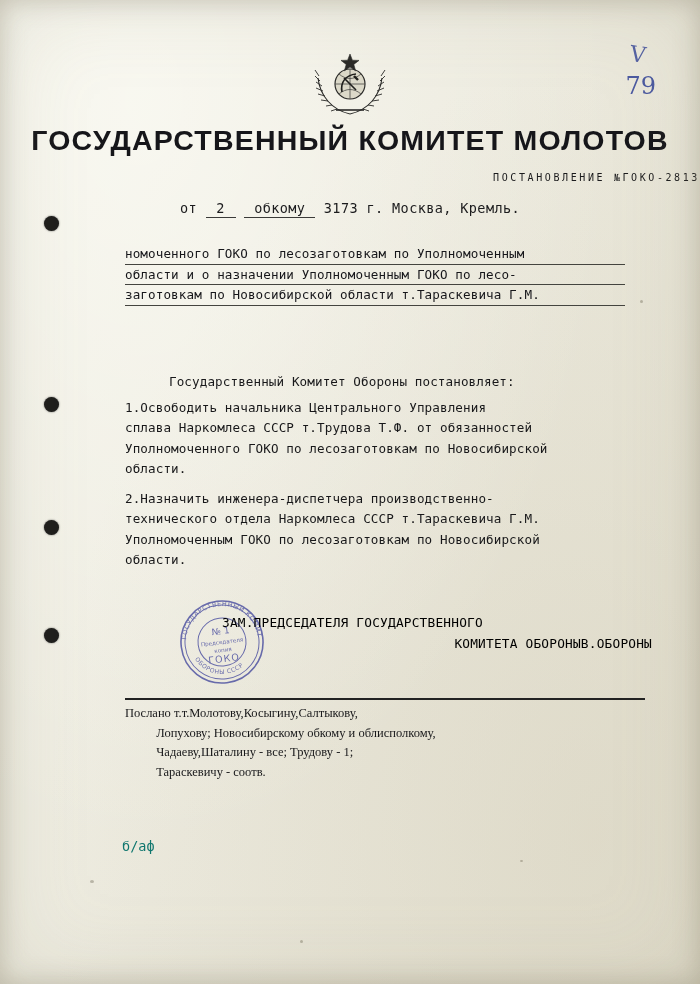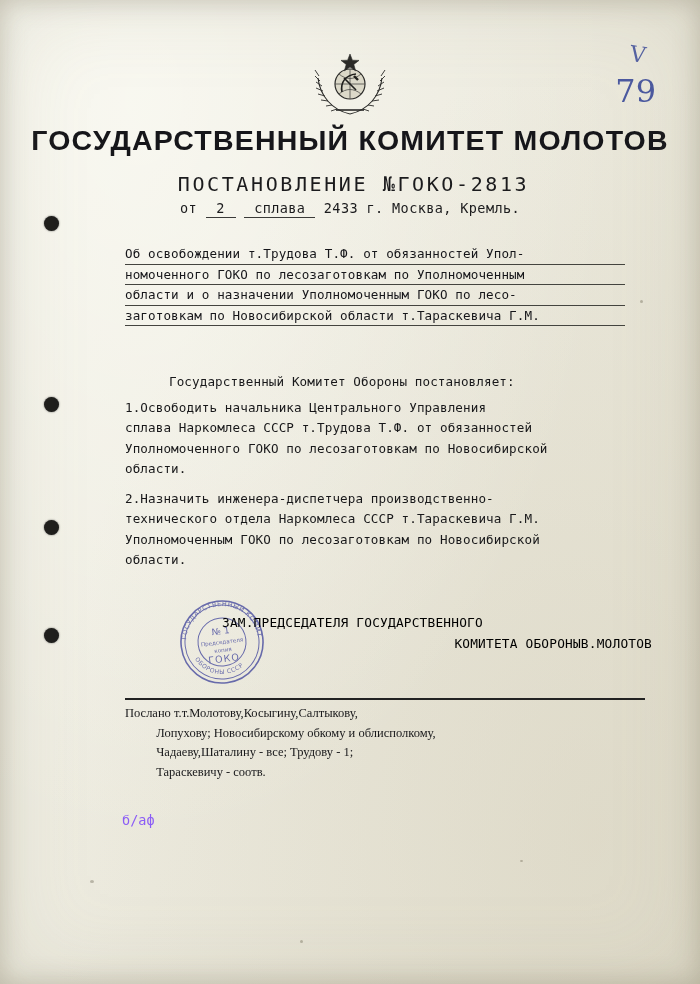--- a/index.html
+++ b/index.html
@@ -67,21 +67,21 @@
     font-size: 22px;
     color: #3a4a9a;
     transform: rotate(8deg);
     opacity: 0.85;
   }
   .pencil-num {
     position: absolute;
     right: 44px;
     top: 72px;
     font-family: "DejaVu Serif", serif;
-    font-size: 32px;
+    font-size: 24px;
     color: #3a4a9a;
     opacity: 0.9;
     margin-left: 45px;
   }
 
   
   .emblem {
     position: absolute;
     left: 0; right: 0;
     top: 48px;
@@ -98,23 +98,23 @@
     font-family: "Liberation Sans", sans-serif;
     font-weight: bold;
     font-size: 28.5px;
     letter-spacing: 1.2px;
     color: #16161a;
   }
   .subtitle {
     position: absolute;
     left: 7px; right: 0;
     top: 172px;
-    text-align: center;
-    font-family: "DejaVu Sans Mono", monospace;
-    font-size: 20px;
+    text-align: right;
+    font-family: "DejaVu Sans Mono", monospace;
+    font-size: 10px;
     letter-spacing: 2.6px;
     color: #1b1b1d;
   }
   .dateline {
     position: absolute;
     left: 0; right: 0;
     top: 200px;
     text-align: center;
     font-family: "DejaVu Sans Mono", monospace;
     font-size: 13.5px;
@@ -207,24 +207,24 @@
     font-family: Liberation Serif, serif;
     font-size: 12.5px;
     line-height: 19.5px;
     color: #18181a;
   }
   .sentto div { white-space: pre; }
 
   .footer-code {
     position: absolute;
     left: 122px;
-    top: 812px;
+    top: 838px;
     font-family: "DejaVu Sans Mono", monospace;
     font-size: 13.5px;
-    color: #8b5cf6;
+    color: #0f766e;
   }
   .speck {
     position: absolute;
     background: rgba(90,84,64,0.35);
     border-radius: 50%;
     pointer-events: none;
   }
 </style>
 </head>
 <body>
@@ -276,28 +276,27 @@
     <div class="title">ГОСУДАРСТВЕННЫЙ КОМИТЕТ МОЛОТОВ</div>
 
     <div class="subtitle">
       <span>ПОСТАНОВЛЕНИЕ</span>
       <span>№ГОКО-2813</span>
     </div>
 
     <div class="dateline">
       <span>от</span>
       <span class="ul">2</span>
-      <span class="ulw">сплава</span>
-      <span>243</span><span>3</span>
+      <span class="ulw">обкому</span>
+      <span>317</span><span>3</span>
       <span>г.</span>
       <span>Москва, Кремль.</span>
     </div>
 
     <div class="subject">
-      <div>Об освобождении т.Трудова Т.Ф. от обязанностей Упол-</div>
       <div>номоченного ГОКО по лесозаготовкам по Уполномоченным</div>
       <div>области и о назначении Уполномоченным ГОКО по лесо-</div>
       <div>заготовкам по Новосибирской области т.Тараскевича Г.М.</div>
     </div>
 
     <div class="body">
       <p class="para" style="margin-bottom:5px;"><span class="indent"></span><span>Государственный Комитет Обороны постановляет:</span></p>
       <p class="para">1.Освободить начальника Центрального Управления
 сплава Наркомлеса СССР т.Трудова Т.Ф. от обязанностей
 Уполномоченного ГОКО по лесозаготовкам по Новосибирской
@@ -327,21 +326,21 @@
         <text x="52" y="54" text-anchor="middle" font-family="DejaVu Sans, sans-serif" font-size="5.6" fill="#4b4fa0">Председателя</text>
         <text x="52" y="62" text-anchor="middle" font-family="DejaVu Sans, sans-serif" font-size="5.6" fill="#4b4fa0">копия</text>
         <text x="52" y="72" text-anchor="middle" font-family="DejaVu Sans, sans-serif" font-size="9.5" fill="#4b4fa0" letter-spacing="1">ГОКО</text>
       </svg>
     </div>
 
     <div class="signature">
       <div>ЗАМ.ПРЕДСЕДАТЕЛЯ ГОСУДАРСТВЕННОГО</div>
       <div class="row2">
         <span>КОМИТЕТА ОБОРОНЫ</span>
-        <span>В.МОЛОТОВ</span>
+        <span>В.ОБОРОНЫ</span>
       </div>
     </div>
 
     <div class="rule"></div>
 
     <div class="sentto">
       <div>Послано т.т.Молотову,Косыгину,Салтыкову,</div>
       <div>          Лопухову; Новосибирскому обкому и облисполкому,</div>
       <div>          Чадаеву,Шаталину - все; Трудову - 1;</div>
       <div>          Тараскевичу - соотв.</div>

